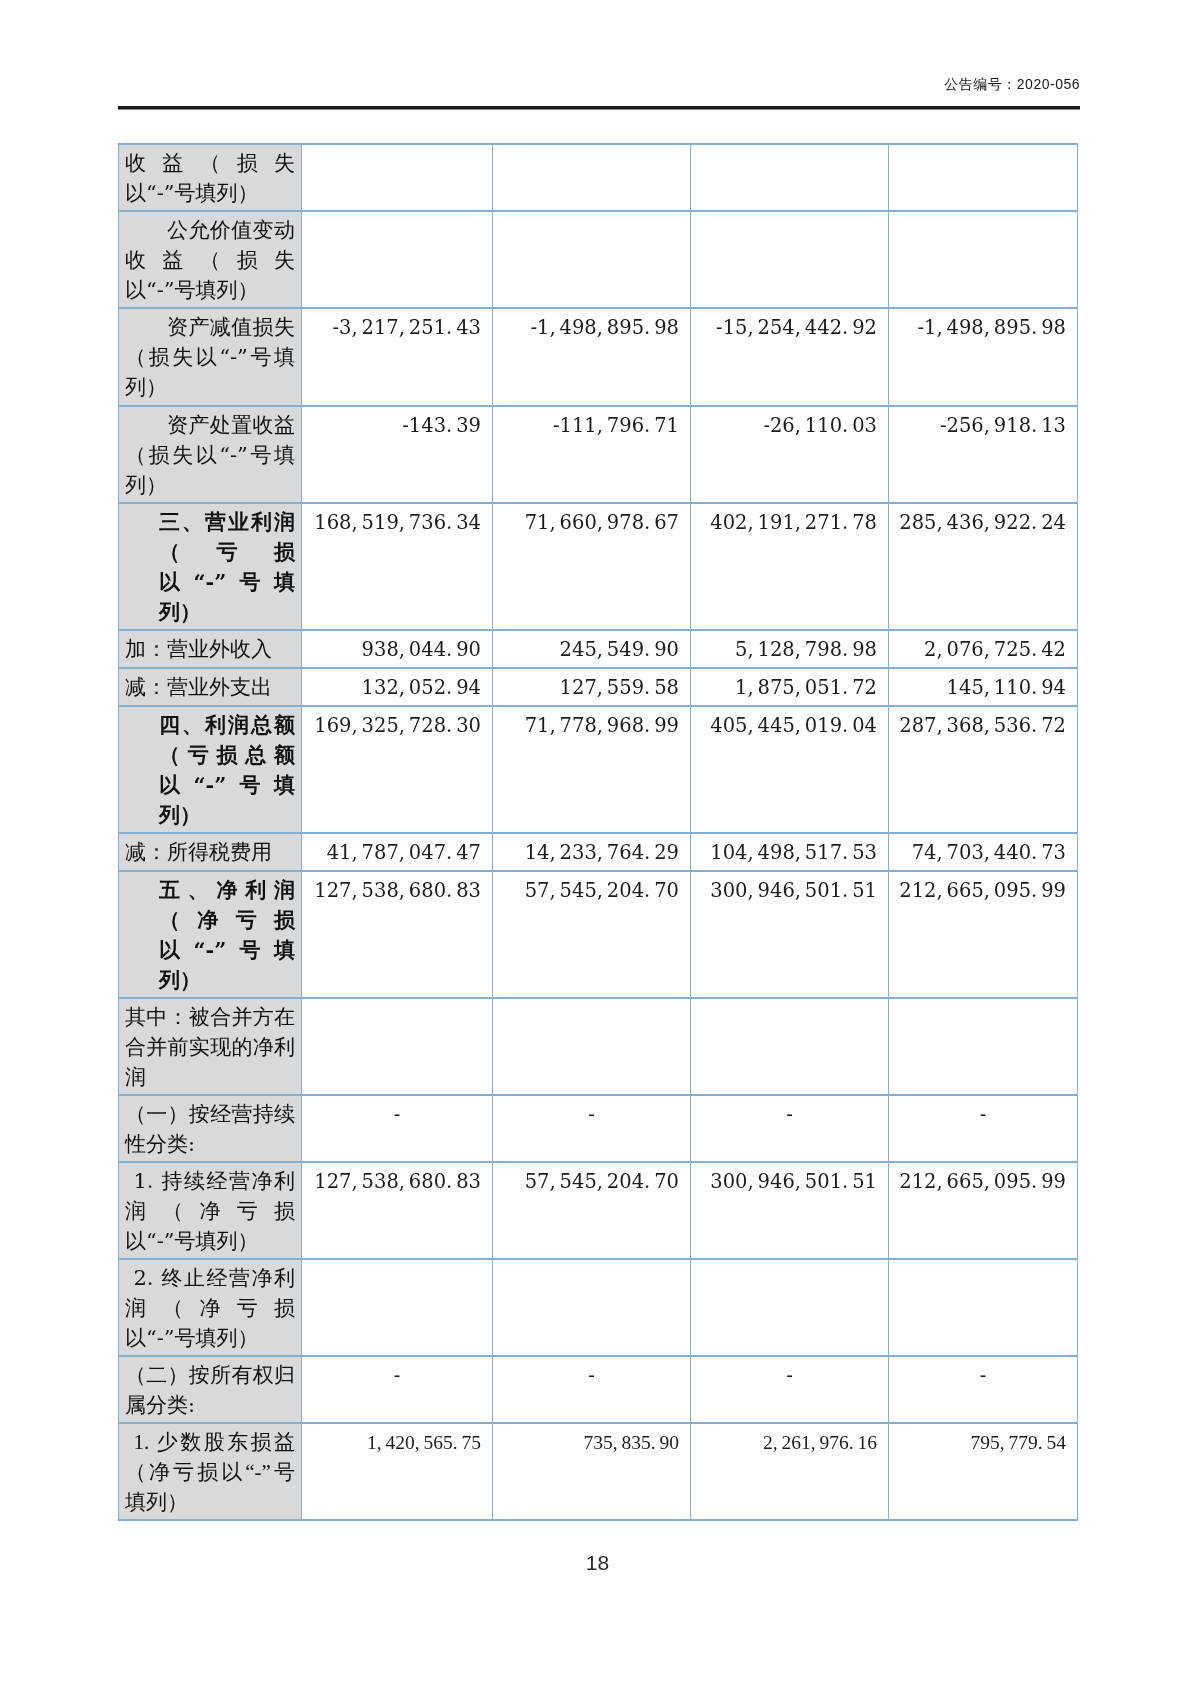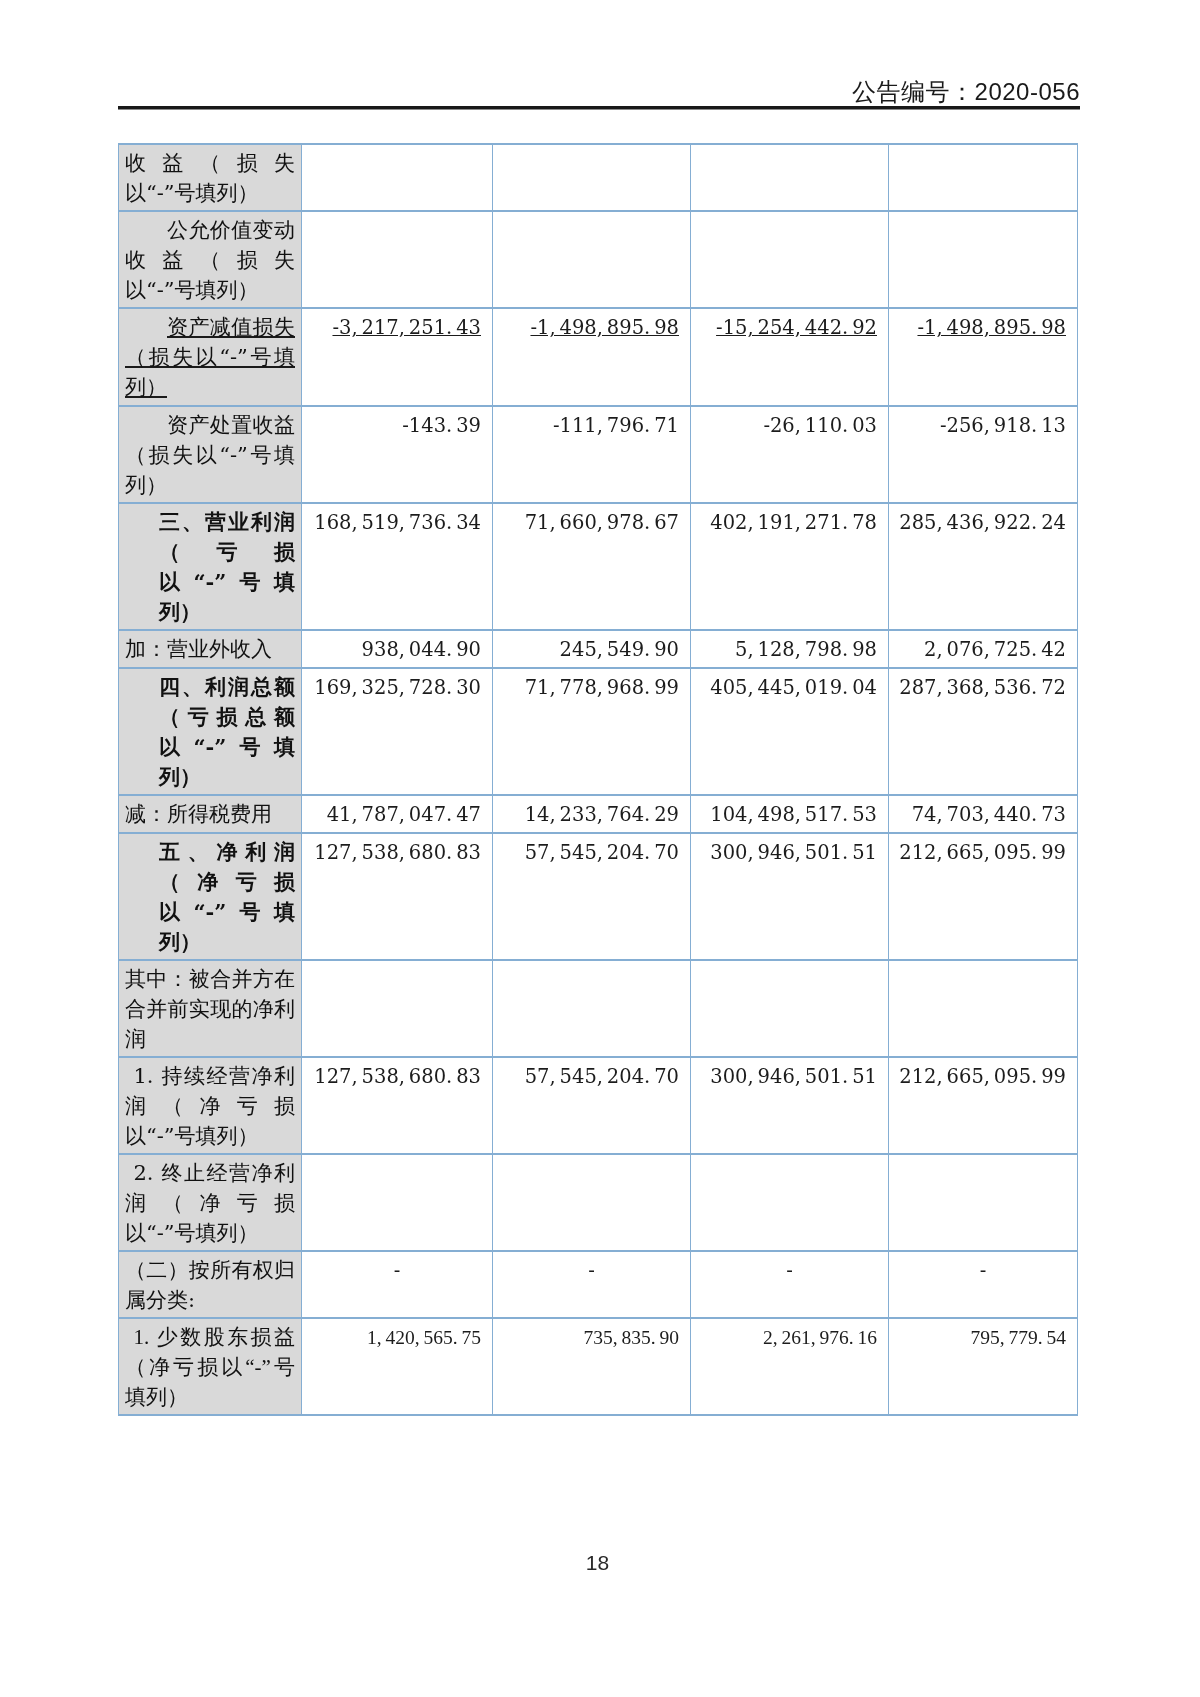--- a/index.html
+++ b/index.html
@@ -9,21 +9,21 @@
     background:#ffffff;
     font-family:"DejaVu Serif","Liberation Serif",serif;
     color:#1b1b1b;
     overflow:hidden;
   }
   .doc-header{
     position:absolute;
     left:118px;top:76px;width:962px;
     text-align:right;
     font-family:"Liberation Sans","DejaVu Sans",sans-serif;
-    font-size:24px;
+    font-size:14px;
     color:#1a1a1a;
     letter-spacing:0.5px;
   }
   .header-rule{
     position:absolute;
     left:118px;top:106px;width:962px;height:3px;
     background:#191919;
     border-bottom:1px solid #8a8a8a;
   }
   table.fin-table{
@@ -98,21 +98,21 @@
           <td class="num-cell"></td>
           <td class="num-cell"></td>
         </tr>
         <tr style="height: 92px;">
           <td class="label-cell indent2">公允价值变动收益（损失以“-”号填列）</td>
           <td class="num-cell"></td>
           <td class="num-cell"></td>
           <td class="num-cell"></td>
           <td class="num-cell"></td>
         </tr>
-        <tr style="height: 98px; text-decoration: underline;">
+        <tr style="height: 98px;">
           <td class="label-cell indent2">资产减值损失（损失以“-”号填列）</td>
           <td class="num-cell">-3, 217, 251. 43</td>
           <td class="num-cell">-1, 498, 895. 98</td>
           <td class="num-cell">-15, 254, 442. 92</td>
           <td class="num-cell">-1, 498, 895. 98</td>
         </tr>
         <tr style="height: 94px;">
           <td class="label-cell indent2">资产处置收益（损失以“-”号填列）</td>
           <td class="num-cell">-143. 39</td>
           <td class="num-cell">-111, 796. 71</td>
@@ -126,20 +126,27 @@
           <td class="num-cell">402, 191, 271. 78</td>
           <td class="num-cell">285, 436, 922. 24</td>
         </tr>
         <tr style="height: 32px; padding-left: 38px;">
           <td class="label-cell">加：营业外收入</td>
           <td class="num-cell">938, 044. 90</td>
           <td class="num-cell">245, 549. 90</td>
           <td class="num-cell">5, 128, 798. 98</td>
           <td class="num-cell">2, 076, 725. 42</td>
         </tr>
+        <tr style="height: 30px;">
+          <td class="label-cell">减：营业外支出</td>
+          <td class="num-cell">132, 052. 94</td>
+          <td class="num-cell">127, 559. 58</td>
+          <td class="num-cell">1, 875, 051. 72</td>
+          <td class="num-cell">145, 110. 94</td>
+        </tr>
         <tr style="height: 97px; margin-left: 36px;">
           <td class="label-cell label-bold">四、利润总额（亏损总额以“-”号填列）</td>
           <td class="num-cell">169, 325, 728. 30</td>
           <td class="num-cell">71, 778, 968. 99</td>
           <td class="num-cell">405, 445, 019. 04</td>
           <td class="num-cell">287, 368, 536. 72</td>
         </tr>
         <tr style="height: 34px;">
           <td class="label-cell">减：所得税费用</td>
           <td class="num-cell">41, 787, 047. 47</td>
@@ -154,20 +161,27 @@
           <td class="num-cell">300, 946, 501. 51</td>
           <td class="num-cell">212, 665, 095. 99</td>
         </tr>
         <tr style="height: 93px;">
           <td class="label-cell">其中：被合并方在合并前实现的净利润</td>
           <td class="num-cell"></td>
           <td class="num-cell"></td>
           <td class="num-cell"></td>
           <td class="num-cell"></td>
         </tr>
+        <tr style="height: 65px;">
+          <td class="label-cell">（一）按经营持续性分类:</td>
+          <td class="num-cell dash-cell">-</td>
+          <td class="num-cell dash-cell">-</td>
+          <td class="num-cell dash-cell">-</td>
+          <td class="num-cell dash-cell">-</td>
+        </tr>
         <tr style="height: 95px;">
           <td class="label-cell indent1">1. 持续经营净利润（净亏损以“-”号填列）</td>
           <td class="num-cell">127, 538, 680. 83</td>
           <td class="num-cell">57, 545, 204. 70</td>
           <td class="num-cell">300, 946, 501. 51</td>
           <td class="num-cell">212, 665, 095. 99</td>
         </tr>
         <tr style="height: 97px;">
           <td class="label-cell indent1">2. 终止经营净利润（净亏损以“-”号填列）</td>
           <td class="num-cell"></td>

